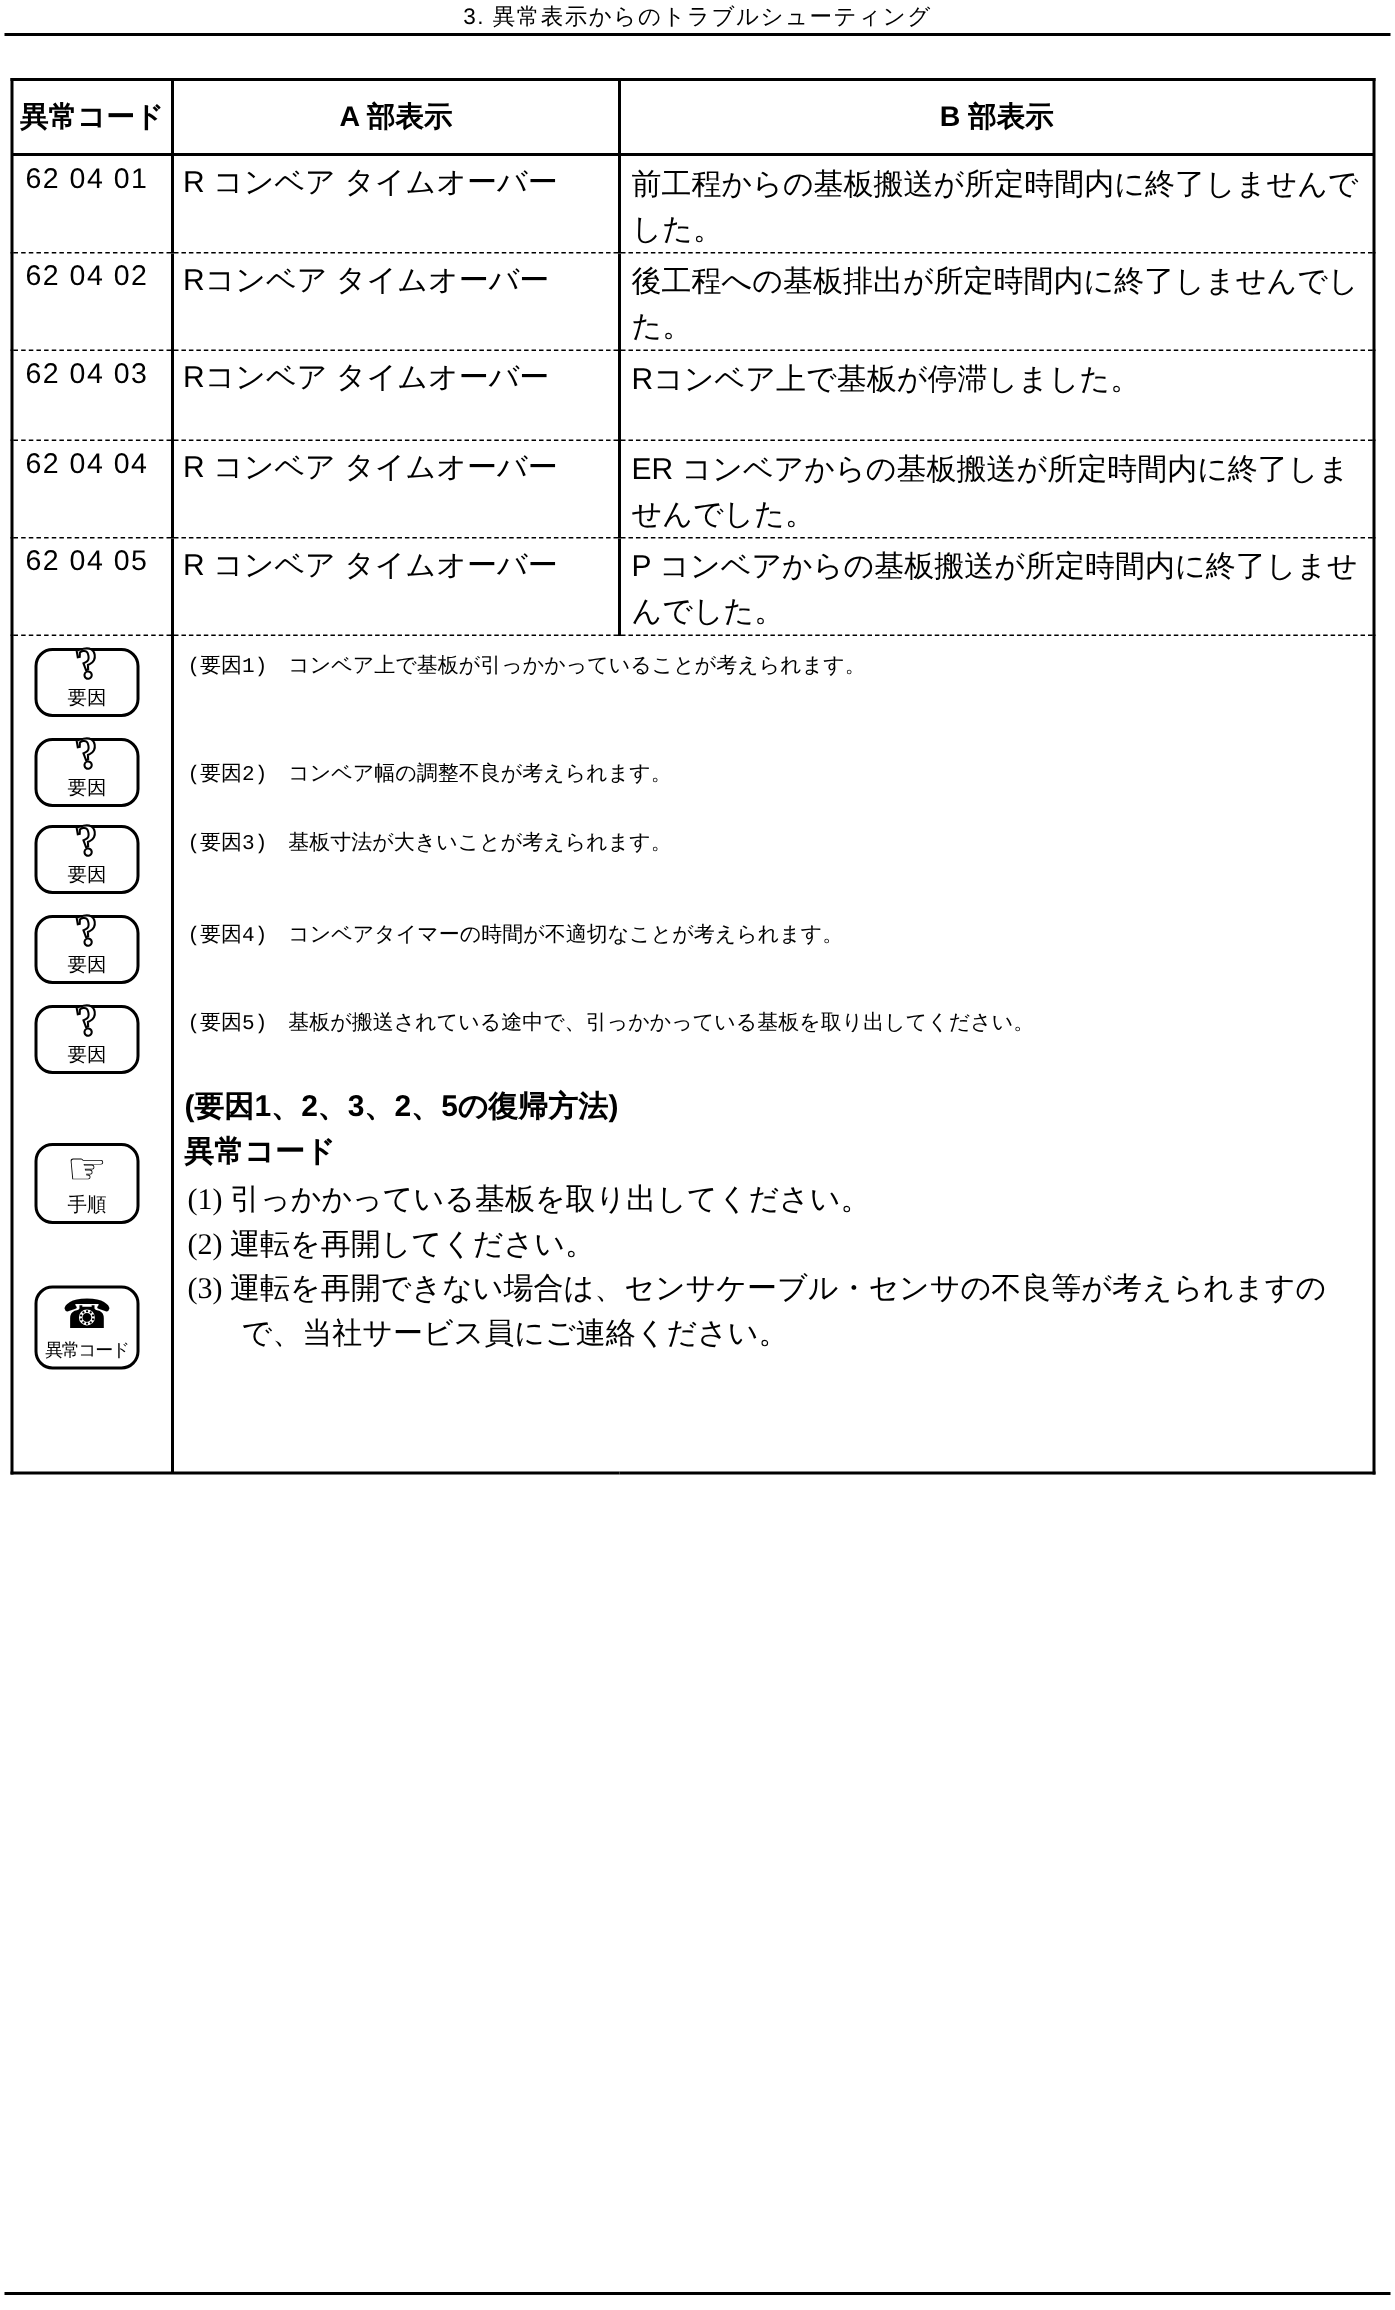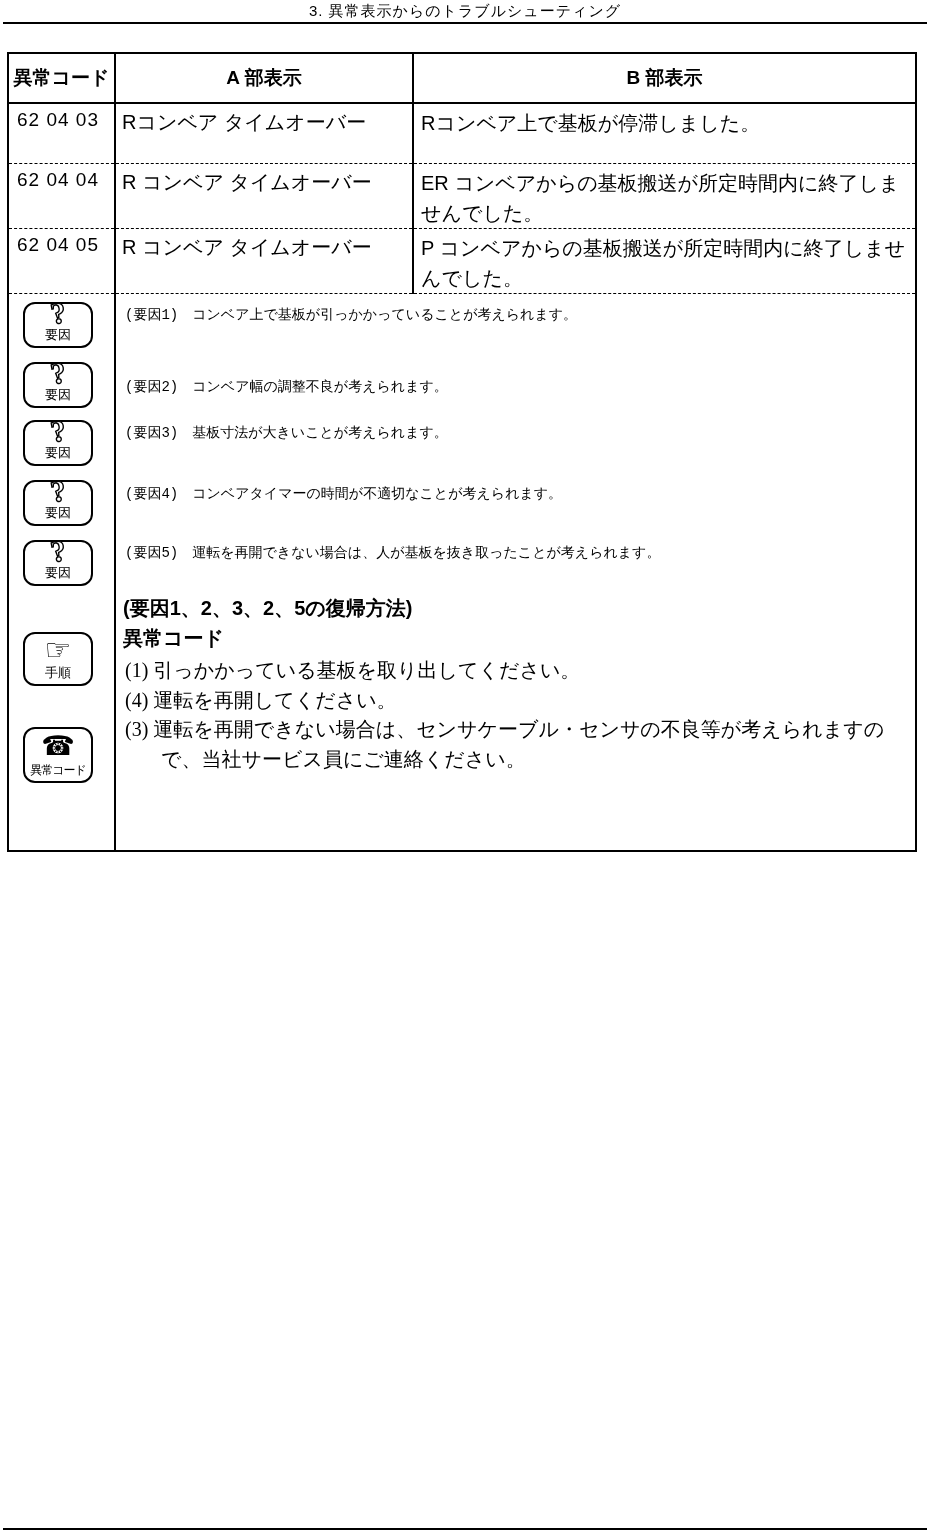--- a/index.html
+++ b/index.html
@@ -104,20 +104,30 @@
       <col style="width:298px">
       <col style="width:503px">
   </colgroup>
   <tbody>
       <tr style="height:50px;">
     <th class="cell-divider">異常コード</th>
     <th class="cell-divider">A 部表示</th>
     <th>B 部表示</th>
   </tr>
 
+  <tr style="height:58px;">
+    <td class="code-cell cell-divider">62 04 01</td>
+    <td class="a-cell cell-divider">R コンベア タイムオーバー</td>
+    <td class="b-cell">前工程からの基板搬送が所定時間内に終了しませんでした。</td>
+  </tr>
+  <tr class="dashed-top" style="height:60px;">
+    <td class="code-cell cell-divider">62 04 02</td>
+    <td class="a-cell cell-divider">Rコンベア タイムオーバー</td>
+    <td class="b-cell">後工程への基板排出が所定時間内に終了しませんでした。</td>
+  </tr>
   <tr class="dashed-top" style="height:60px;margin-left:12px;">
     <td class="code-cell cell-divider">62 04 03</td>
     <td class="a-cell cell-divider">Rコンベア タイムオーバー</td>
     <td class="b-cell">Rコンベア上で基板が停滞しました。</td>
   </tr>
   <tr class="dashed-top" style="height:61px;">
     <td class="code-cell cell-divider">62 04 04</td>
     <td class="a-cell cell-divider">R コンベア タイムオーバー</td>
     <td class="b-cell">ER コンベアからの基板搬送が所定時間内に終了しませんでした。</td>
   </tr>
@@ -156,24 +166,24 @@
       <div class="sq-icon" style="top:433px;height:56px;">
         <div class="glyph phone-glyph">☎</div>
         <div class="icon-label small">異常コード</div>
       </div>
     </td>
     <td class="detail-cell" colspan="2">
       <div class="cause-line" style="top:6px;">(要因1)　コンベア上で基板が引っかかっていることが考えられます。</div>
       <div class="cause-line" style="top:78px;">(要因2)　コンベア幅の調整不良が考えられます。</div>
       <div class="cause-line" style="top:124px;">(要因3)　基板寸法が大きいことが考えられます。</div>
       <div class="cause-line" style="top:185px;">(要因4)　コンベアタイマーの時間が不適切なことが考えられます。</div>
-      <div class="cause-line" style="top:244px;">(要因5)　運転を再開できない場合は、人が基板を抜き取ったことが考えられます。</div>
+      <div class="cause-line" style="top:244px;">(要因5)　基板が搬送されている途中で、引っかかっている基板を取り出してください。</div>
       <div class="bold-gothic" style="top:300px;">(要因1、2、3、2、5の復帰方法)</div>
       <div class="bold-gothic" style="top:330px;">異常コード</div>
       <div class="step-line" style="top:361px;">(1) 引っかかっている基板を取り出してください。</div>
-      <div class="step-line" style="top:391px;">(4) 運転を再開してください。</div>
+      <div class="step-line" style="top:391px;">(2) 運転を再開してください。</div>
       <div class="step-line" style="top:420px;">(3) 運転を再開できない場合は、センサケーブル・センサの不良等が考えられますので、当社サービス員にご連絡ください。</div>
     </td>
   </tr>
 </tbody>
   </table>
 
 <div class="rule-bottom"></div>
 
 </body></html>

